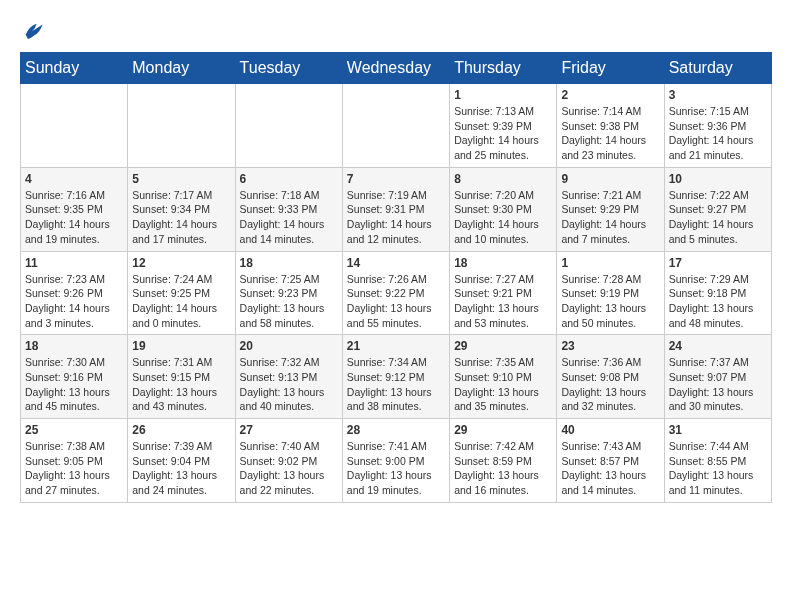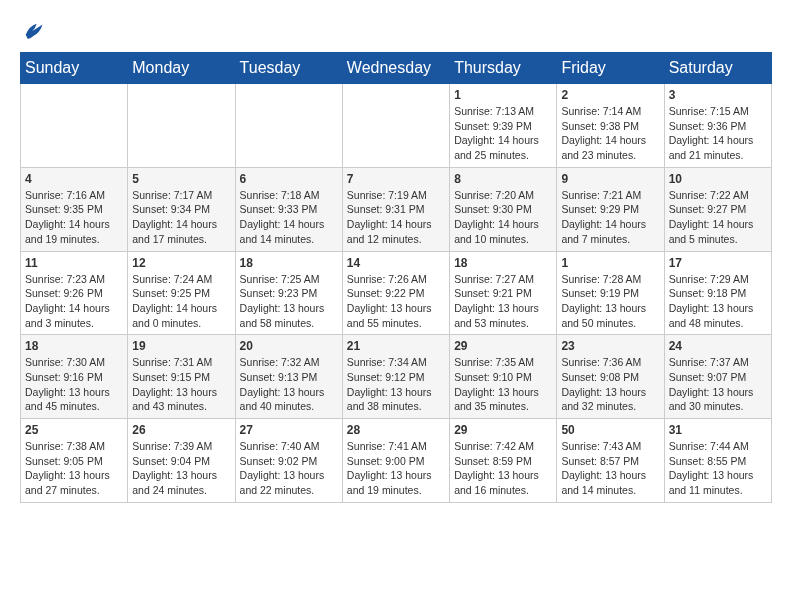--- a/index.html
+++ b/index.html
@@ -238,21 +238,21 @@
         </td>
         <td>
           <div class="day-number">28</div>
           <div class="day-info">Sunrise: 7:41 AM<br>Sunset: 9:00 PM<br>Daylight: 13 hours and 19 minutes.</div>
         </td>
         <td>
           <div class="day-number">29</div>
           <div class="day-info">Sunrise: 7:42 AM<br>Sunset: 8:59 PM<br>Daylight: 13 hours and 16 minutes.</div>
         </td>
         <td>
-          <div class="day-number">50</div>
+          <div class="day-number">40</div>
           <div class="day-info">Sunrise: 7:43 AM<br>Sunset: 8:57 PM<br>Daylight: 13 hours and 14 minutes.</div>
         </td>
         <td>
           <div class="day-number">31</div>
           <div class="day-info">Sunrise: 7:44 AM<br>Sunset: 8:55 PM<br>Daylight: 13 hours and 11 minutes.</div>
         </td>
       </tr>
     </tbody>
 </table>
 

